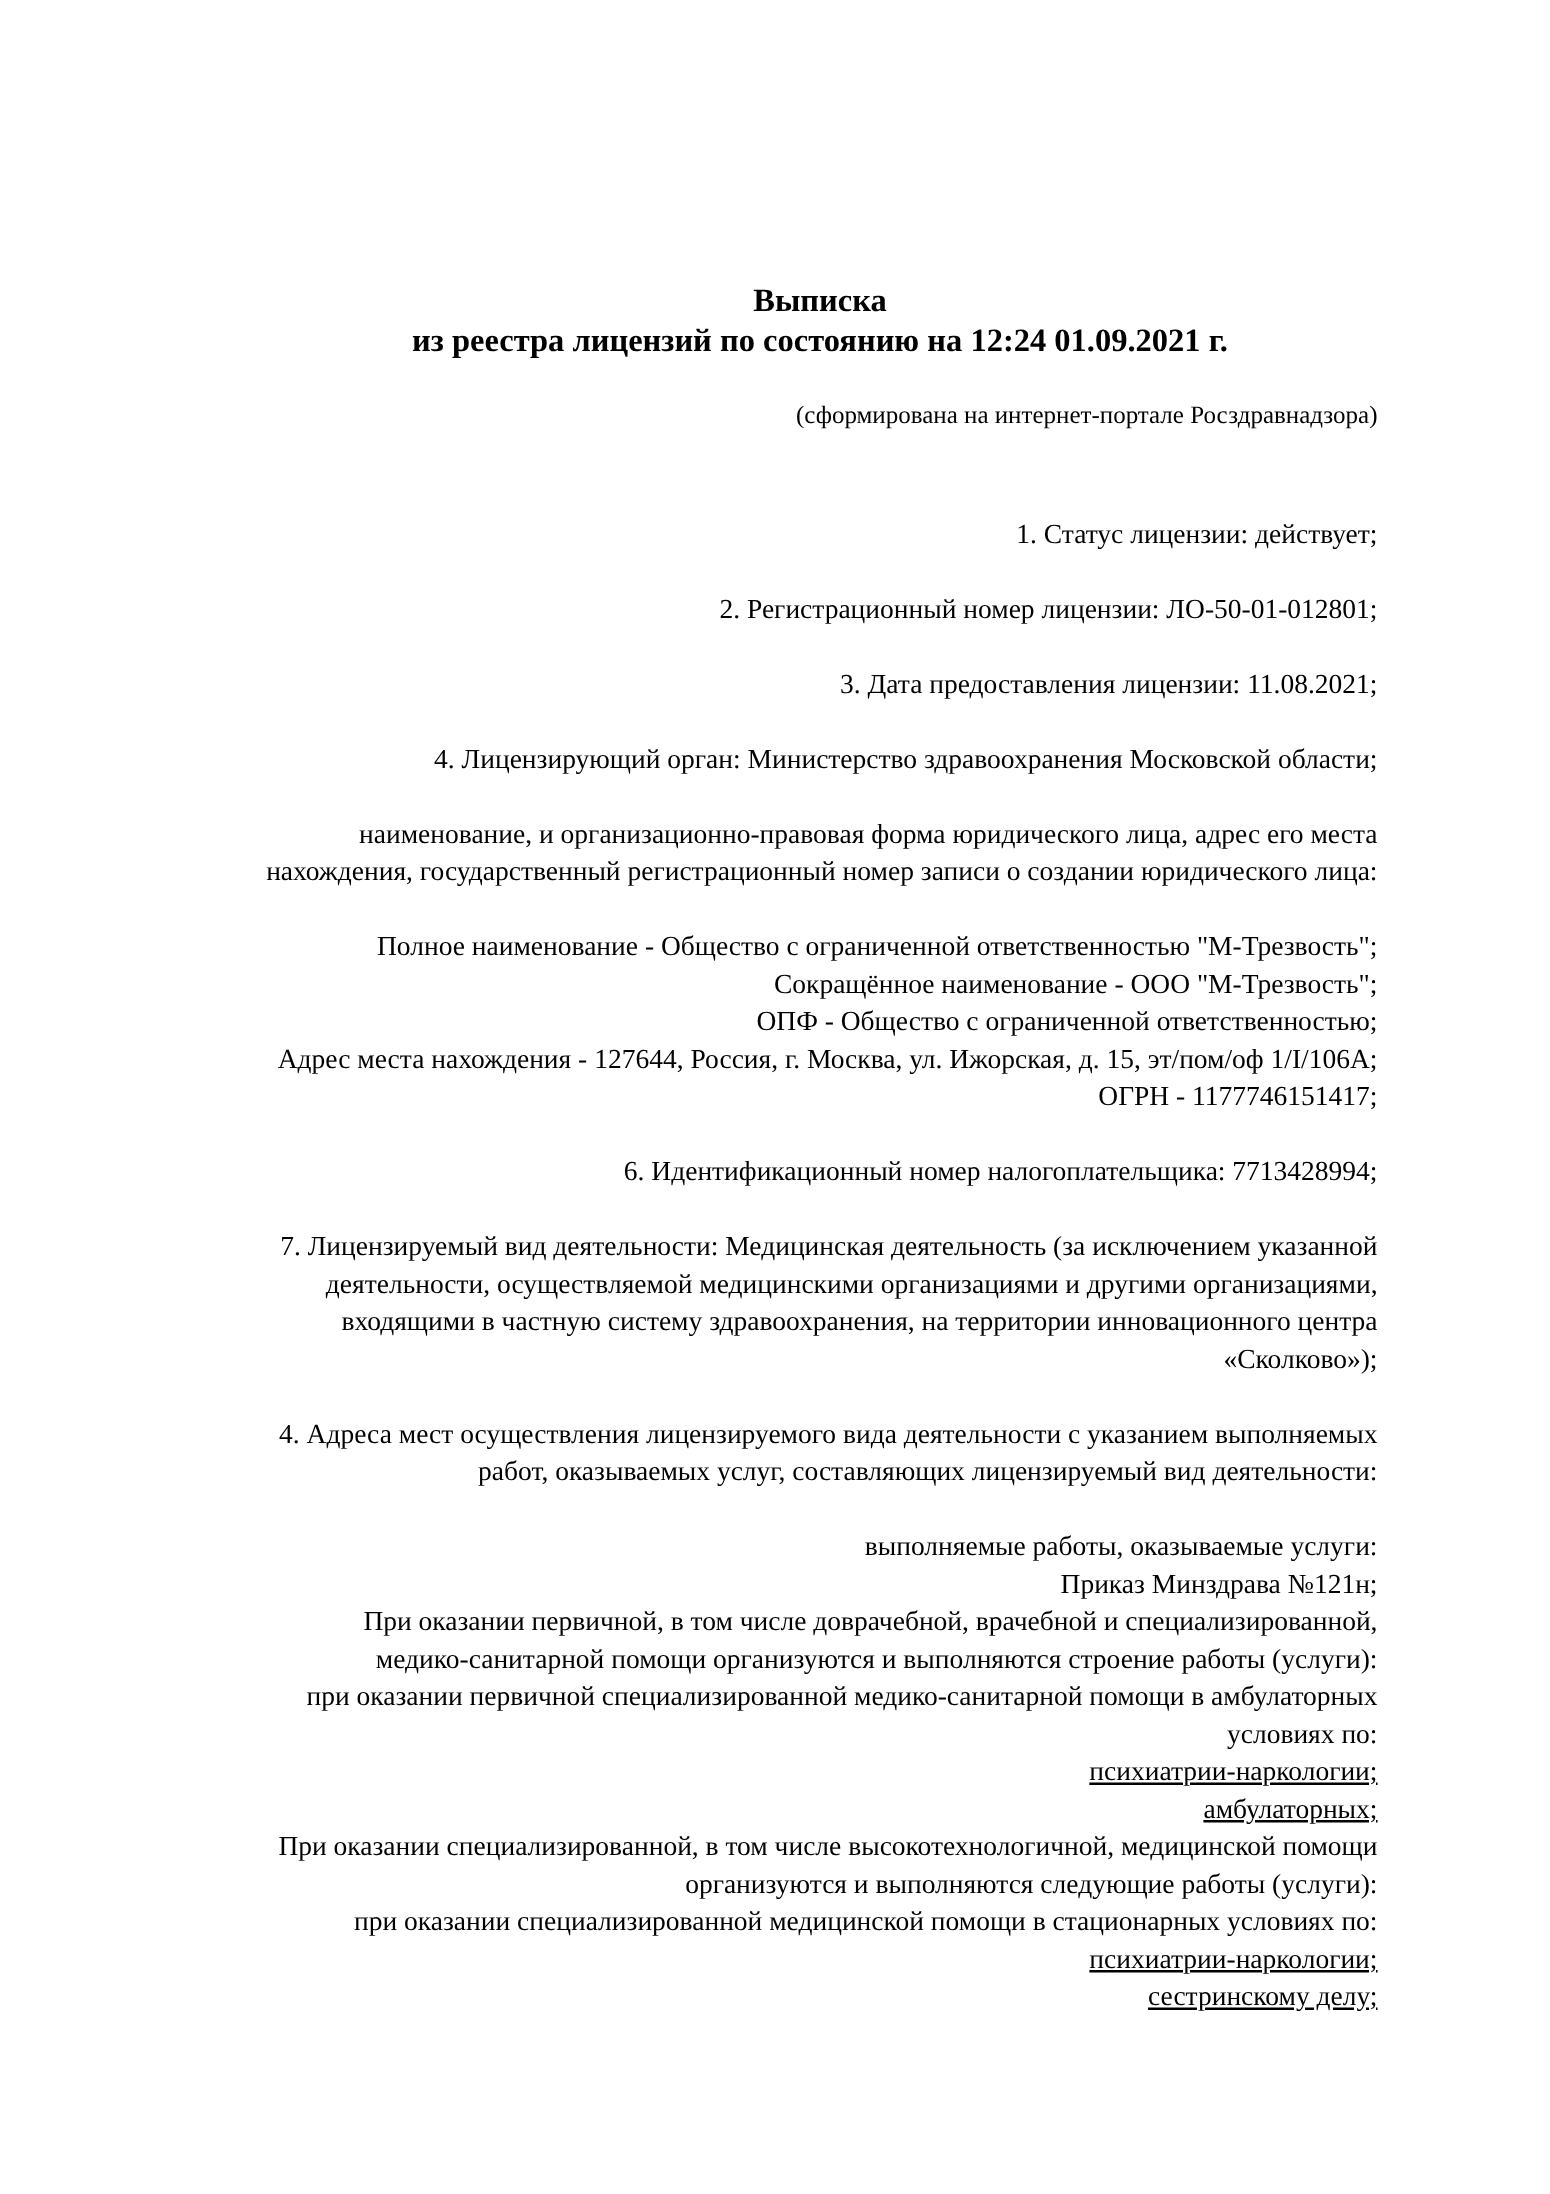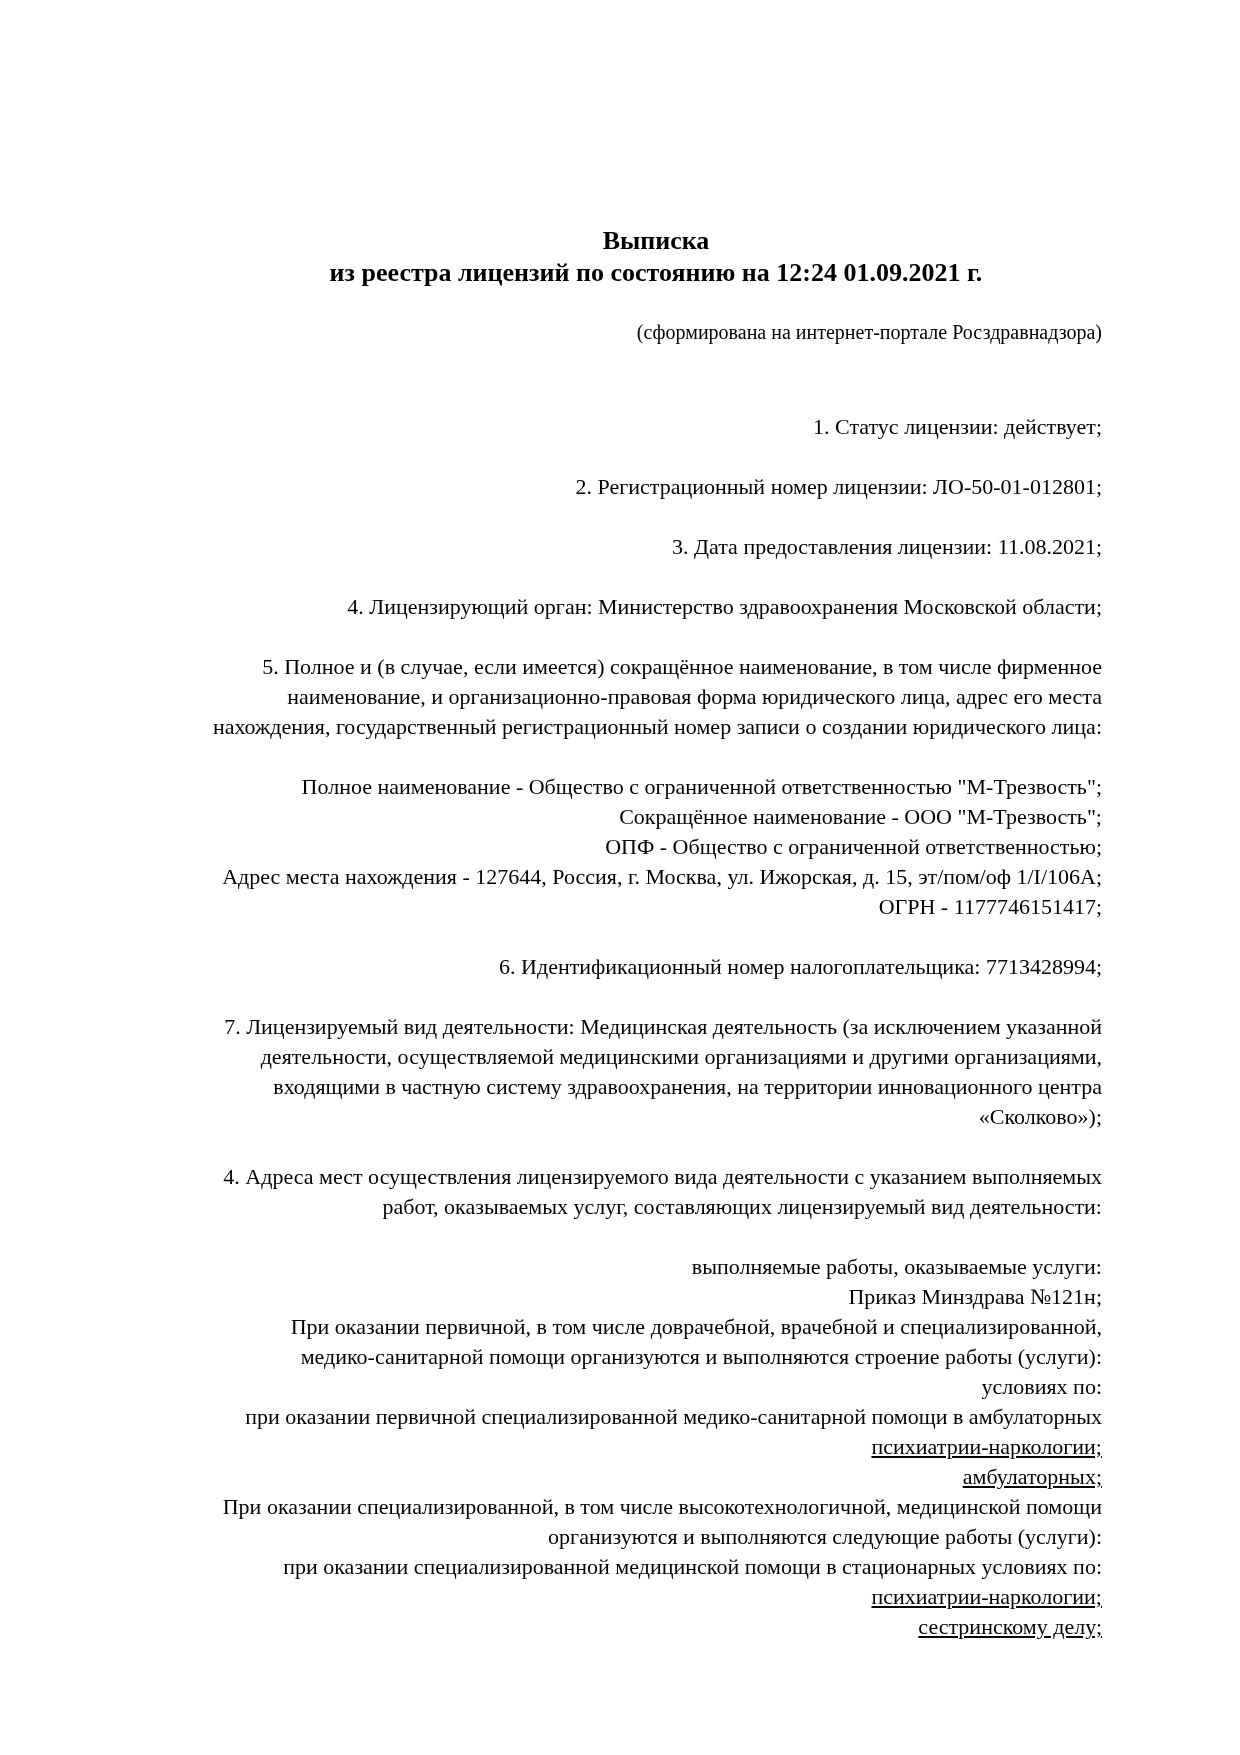--- a/index.html
+++ b/index.html
@@ -68,21 +68,20 @@
       <div class="paragraph">
         <div class="line indent-0">2. Регистрационный номер лицензии: ЛО-50-01-012801;</div>
       </div>
       <div class="paragraph">
         <div class="line indent-0">3. Дата предоставления лицензии: 11.08.2021;</div>
       </div>
       <div class="paragraph">
         <div class="line indent-0">4. Лицензирующий орган: Министерство здравоохранения Московской области;</div>
       </div>
       <div class="paragraph">
-        <div class="line indent-0">5. Полное и (в случае, если имеется) сокращённое наименование, в том числе фирменное</div>
         <div class="line indent-0">наименование, и организационно-правовая форма юридического лица, адрес его места</div>
         <div class="line indent-0">нахождения, государственный регистрационный номер записи о создании юридического лица:</div>
       </div>
       <div class="paragraph">
         <div class="line indent-0">Полное наименование - Общество с ограниченной ответственностью "М-Трезвость";</div>
         <div class="line indent-0">Сокращённое наименование - ООО "М-Трезвость";</div>
         <div class="line indent-0">ОПФ - Общество с ограниченной ответственностью;</div>
         <div class="line indent-0">Адрес места нахождения - 127644, Россия, г. Москва, ул. Ижорская, д. 15, эт/пом/оф 1/I/106А;</div>
         <div class="line indent-0">ОГРН - 1177746151417;</div>
       </div>
@@ -97,22 +96,22 @@
       </div>
       <div class="paragraph">
         <div class="line indent-0">4. Адреса мест осуществления лицензируемого вида деятельности с указанием выполняемых</div>
         <div class="line indent-0">работ, оказываемых услуг, составляющих лицензируемый вид деятельности:</div>
       </div>
       <div class="paragraph">
         <div class="line indent-0">выполняемые работы, оказываемые услуги:</div>
         <div class="line indent-0">Приказ Минздрава №121н;</div>
         <div class="line indent-0">При оказании первичной, в том числе доврачебной, врачебной и специализированной,</div>
         <div class="line indent-0">медико-санитарной помощи организуются и выполняются строение работы (услуги):</div>
+        <div class="line indent-1">при оказании первичной специализированной медико-санитарной помощи в амбулаторных</div>
         <div class="line indent-0">условиях по:</div>
-        <div class="line indent-1">при оказании первичной специализированной медико-санитарной помощи в амбулаторных</div>
         <div class="line indent-2">психиатрии-наркологии;</div>
         <div class="line indent-2">амбулаторных;</div>
         <div class="line indent-0">При оказании специализированной, в том числе высокотехнологичной, медицинской помощи</div>
         <div class="line indent-0">организуются и выполняются следующие работы (услуги):</div>
         <div class="line indent-1">при оказании специализированной медицинской помощи в стационарных условиях по:</div>
         <div class="line indent-2">психиатрии-наркологии;</div>
         <div class="line indent-2">сестринскому делу;</div>
       </div>
     </div>
 </div>

